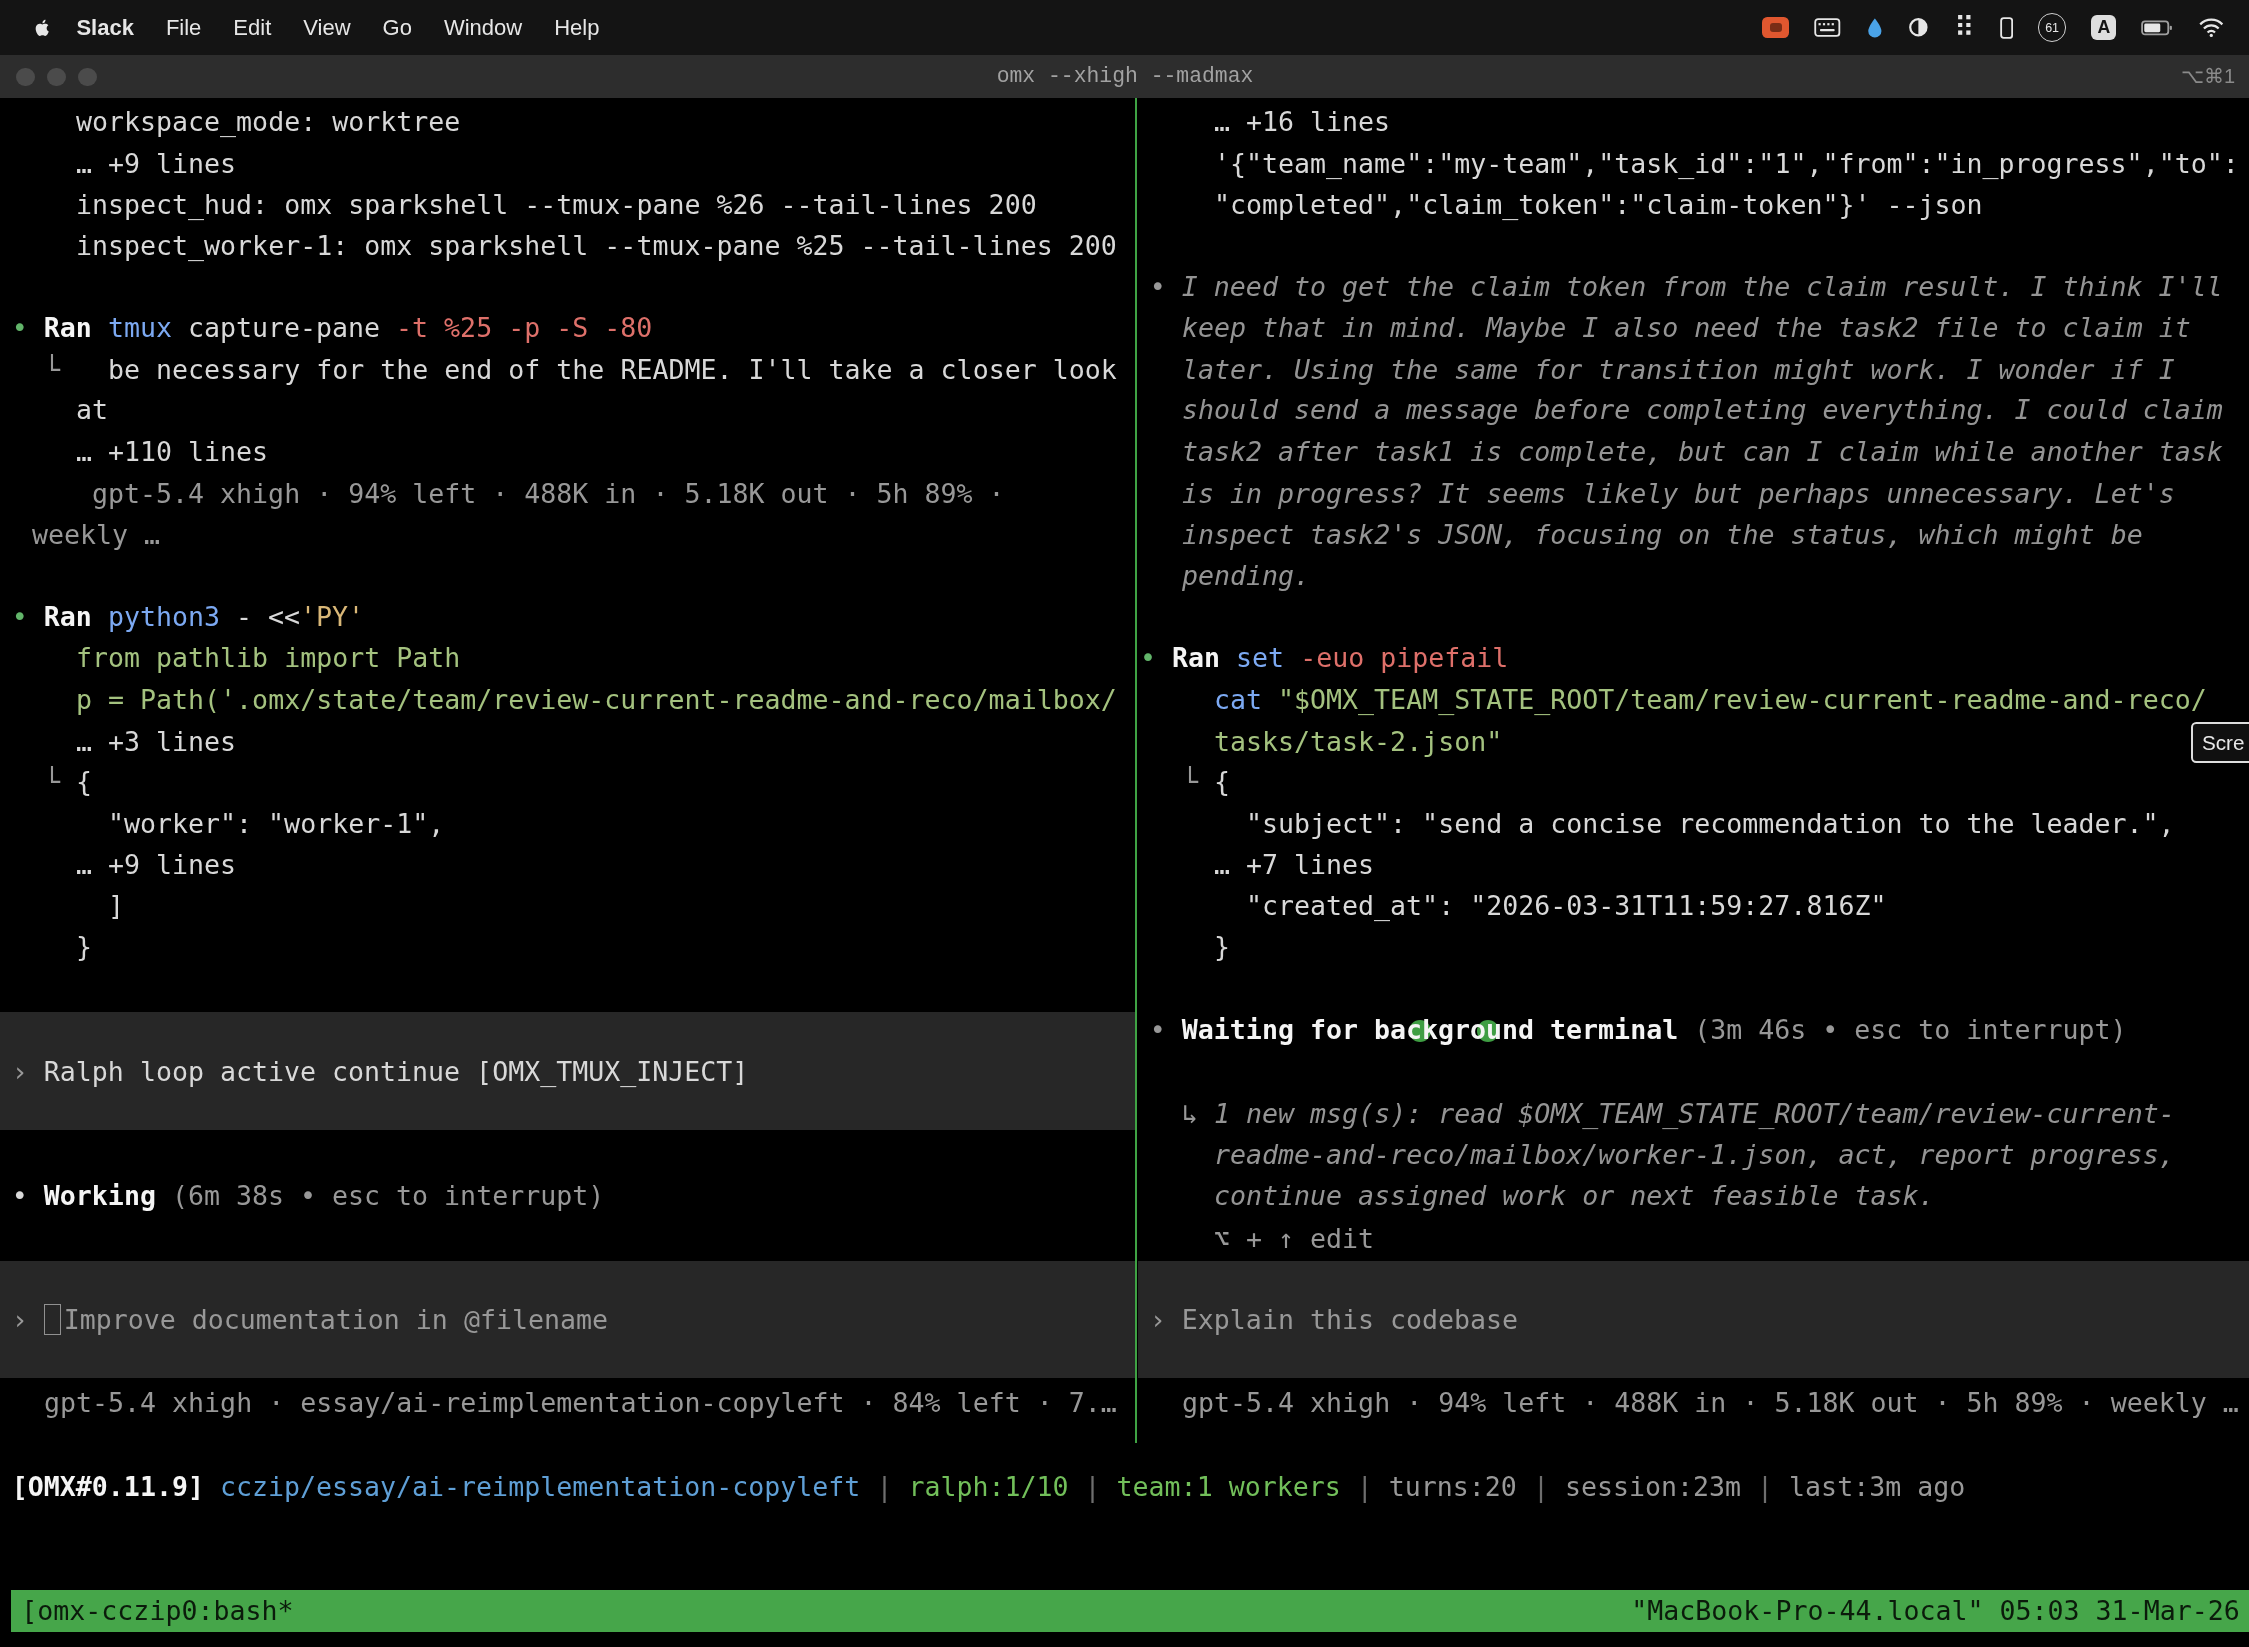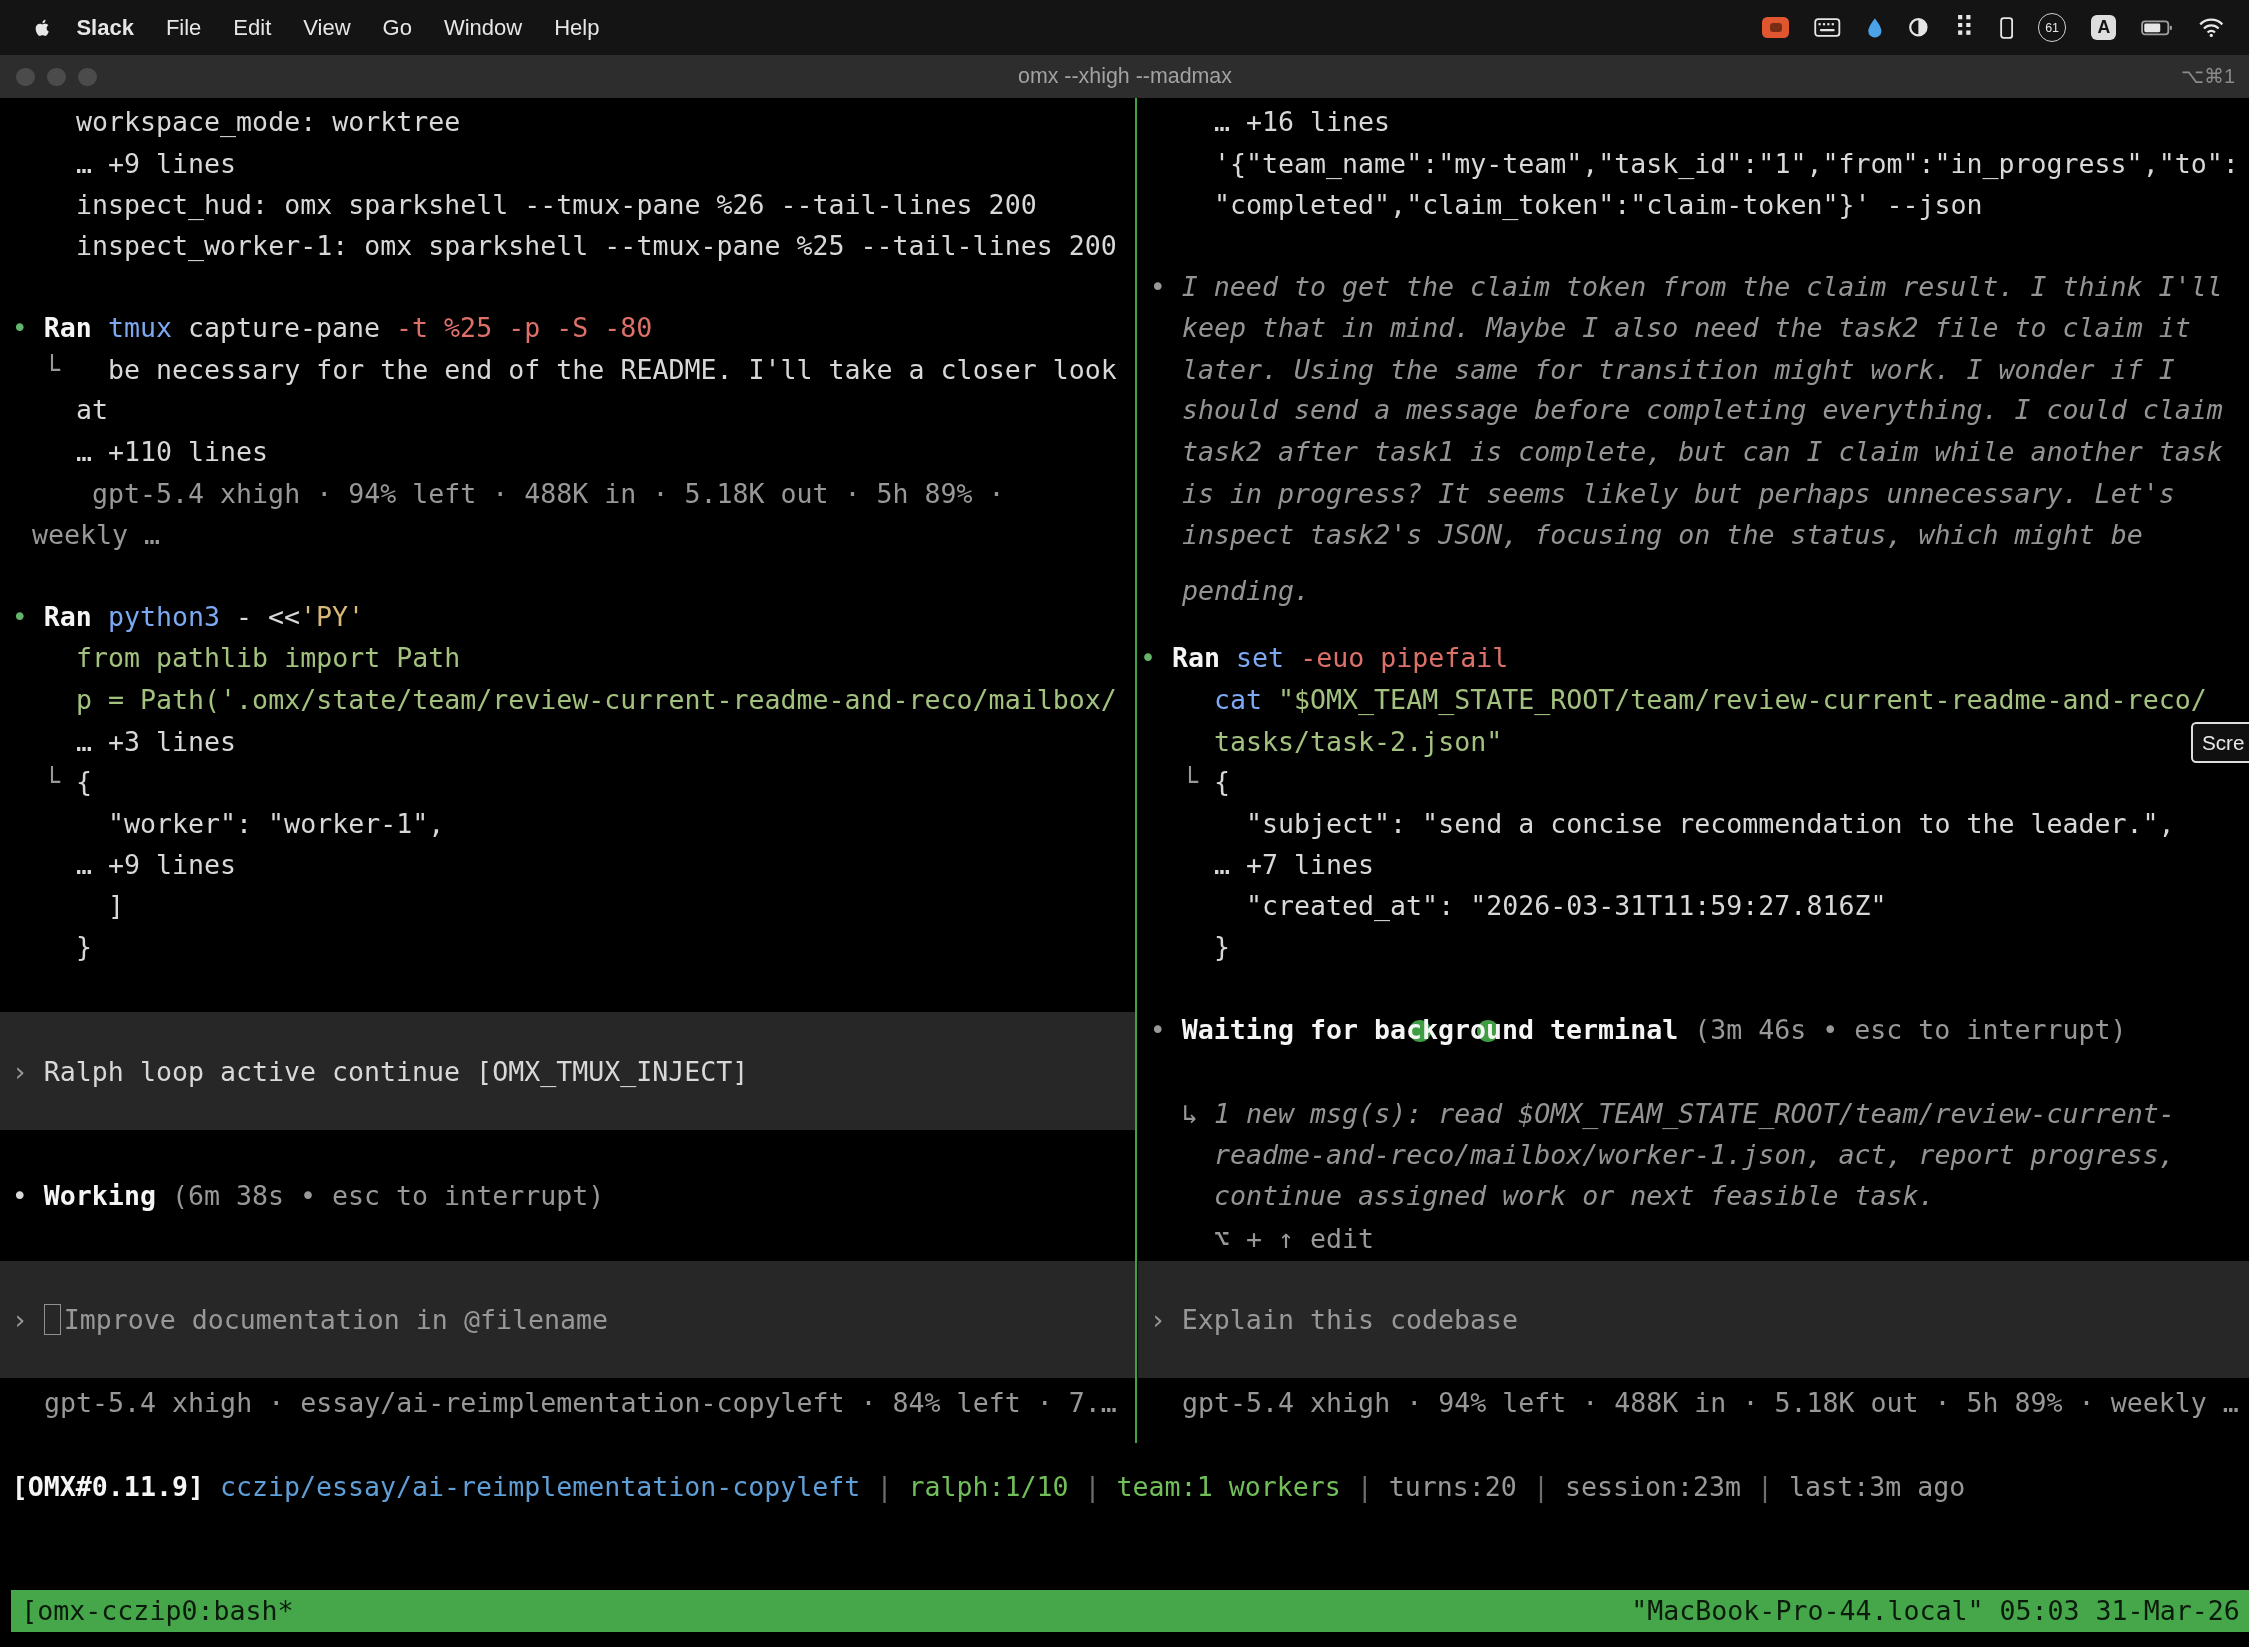--- a/index.html
+++ b/index.html
@@ -22,21 +22,21 @@
   .ic-badge{min-width:26.6px;height:26.6px;border-radius:50%;border:1.5px solid #cfcfcf;color:#e6e6e6;
             font-size:12.5px;display:inline-flex;align-items:center;justify-content:center;}
   .ic-input{width:25px;height:25px;background:#dedede;color:#141414;border-radius:5.9px;font-weight:bold;
             font-size:17.7px;display:inline-flex;align-items:center;justify-content:center;}
 
   
   .titlebar{position:absolute;top:55px;left:0;right:0;height:43px;background:#2d2d2d;z-index:9;}
   .traffic{position:absolute;left:16px;top:12.5px;display:flex;gap:12.5px;}
   .traffic span{width:18.5px;height:18.5px;border-radius:50%;background:#4b4b4b;display:inline-block;}
   .window-title{text-align:center;line-height:43px;color:#a2a2a2;font-size:21.4px;
-                font-family:Liberation Sans, sans-serif;}
+                font-family:Liberation Mono, monospace;}
   .shortcut-hint{position:absolute;right:14.8px;top:0;line-height:43px;color:#8a8a8a;font-size:20px;
                  font-family:"Liberation Sans",sans-serif;}
 
   
   .pane{position:absolute;top:97px;height:1346px;overflow:hidden;background:#000;}
   #left-pane{left:0;width:1135px;}
   #right-pane{left:1138px;width:1112px;}
   .divider{position:absolute;top:97px;left:1135px;width:2.2px;height:1346px;background:#3fa344;z-index:2;}
 
   .tline{position:absolute;left:0;right:0;height:41px;line-height:41px;font-size:26.6px;white-space:pre;z-index:1;}
@@ -196,21 +196,21 @@
       <div class="tline" style="top: 3.7px; padding-left: 76px;"><span class="def">… +16 lines</span></div>
       <div class="tline" style="top: 46px; padding-left: 76px;"><span class="def">'{"team_name":"my-team","task_id":"1","from":"in_progress","to":</span></div>
       <div class="tline" style="top: 87px; padding-left: 76px;"><span class="def">"completed","claim_token":"claim-token"}' --json</span></div>
       <div class="tline" style="top: 169px; padding-left: 11.8px;"><span class="dim">• </span><span class="think">I need to get the claim token from the claim result. I think I'll</span></div>
       <div class="tline" style="top: 210px; padding-left: 44px;"><span class="think">keep that in mind. Maybe I also need the task2 file to claim it</span></div>
       <div class="tline" style="top: 252px; padding-left: 44px;"><span class="think">later. Using the same for transition might work. I wonder if I</span></div>
       <div class="tline" style="top: 292px; padding-left: 44px;"><span class="think">should send a message before completing everything. I could claim</span></div>
       <div class="tline" style="top: 334px; padding-left: 44px;"><span class="think">task2 after task1 is complete, but can I claim while another task</span></div>
       <div class="tline" style="top: 376px; padding-left: 44px;"><span class="think">is in progress? It seems likely but perhaps unnecessary. Let's</span></div>
       <div class="tline" style="top: 417px; padding-left: 44px;"><span class="think">inspect task2's JSON, focusing on the status, which might be</span></div>
-      <div class="tline" style="top: 473px; padding-left: 44px;"><span class="think">pending.</span></div>
+      <div class="tline" style="top: 458px; padding-left: 44px;"><span class="think">pending.</span></div>
       <div class="tline" style="top: 540px; padding-left: 2px;"><span class="gbullet">• </span><span class="bold">Ran </span><span class="blue">set </span><span class="red">-euo pipefail</span></div>
       <div class="tline" style="top: 582px; padding-left: 76px;"><span class="blue">cat </span><span class="green">"$OMX_TEAM_STATE_ROOT/team/review-current-readme-and-reco/</span></div>
       <div class="tline" style="top: 624px; padding-left: 76px;"><span class="green">tasks/task-2.json"</span></div>
       <div class="tline" style="top: 664px; padding-left: 44px;"><span class="dim">└ </span><span class="def">{</span></div>
       <div class="tline" style="top: 706px; padding-left: 108px;"><span class="def">"subject": "send a concise recommendation to the leader.",</span></div>
       <div class="tline" style="top: 747px; padding-left: 76px;"><span class="def">… +7 lines</span></div>
       <div class="tline" style="top: 788px; padding-left: 108px;"><span class="def">"created_at": "2026-03-31T11:59:27.816Z"</span></div>
       <div class="tline" style="top: 829px; padding-left: 76px;"><span class="def">}</span></div>
       <div class="tline" style="top: 912px; padding-left: 11.8px;"><span class="dim">• </span><span class="bold">Waiting for background terminal </span><span class="dim">(3m 46s • esc to interrupt)</span></div>
       <div class="tline" style="top: 996px; padding-left: 44px;"><span class="dim">↳ </span><span class="think">1 new msg(s): read $OMX_TEAM_STATE_ROOT/team/review-current-</span></div>

